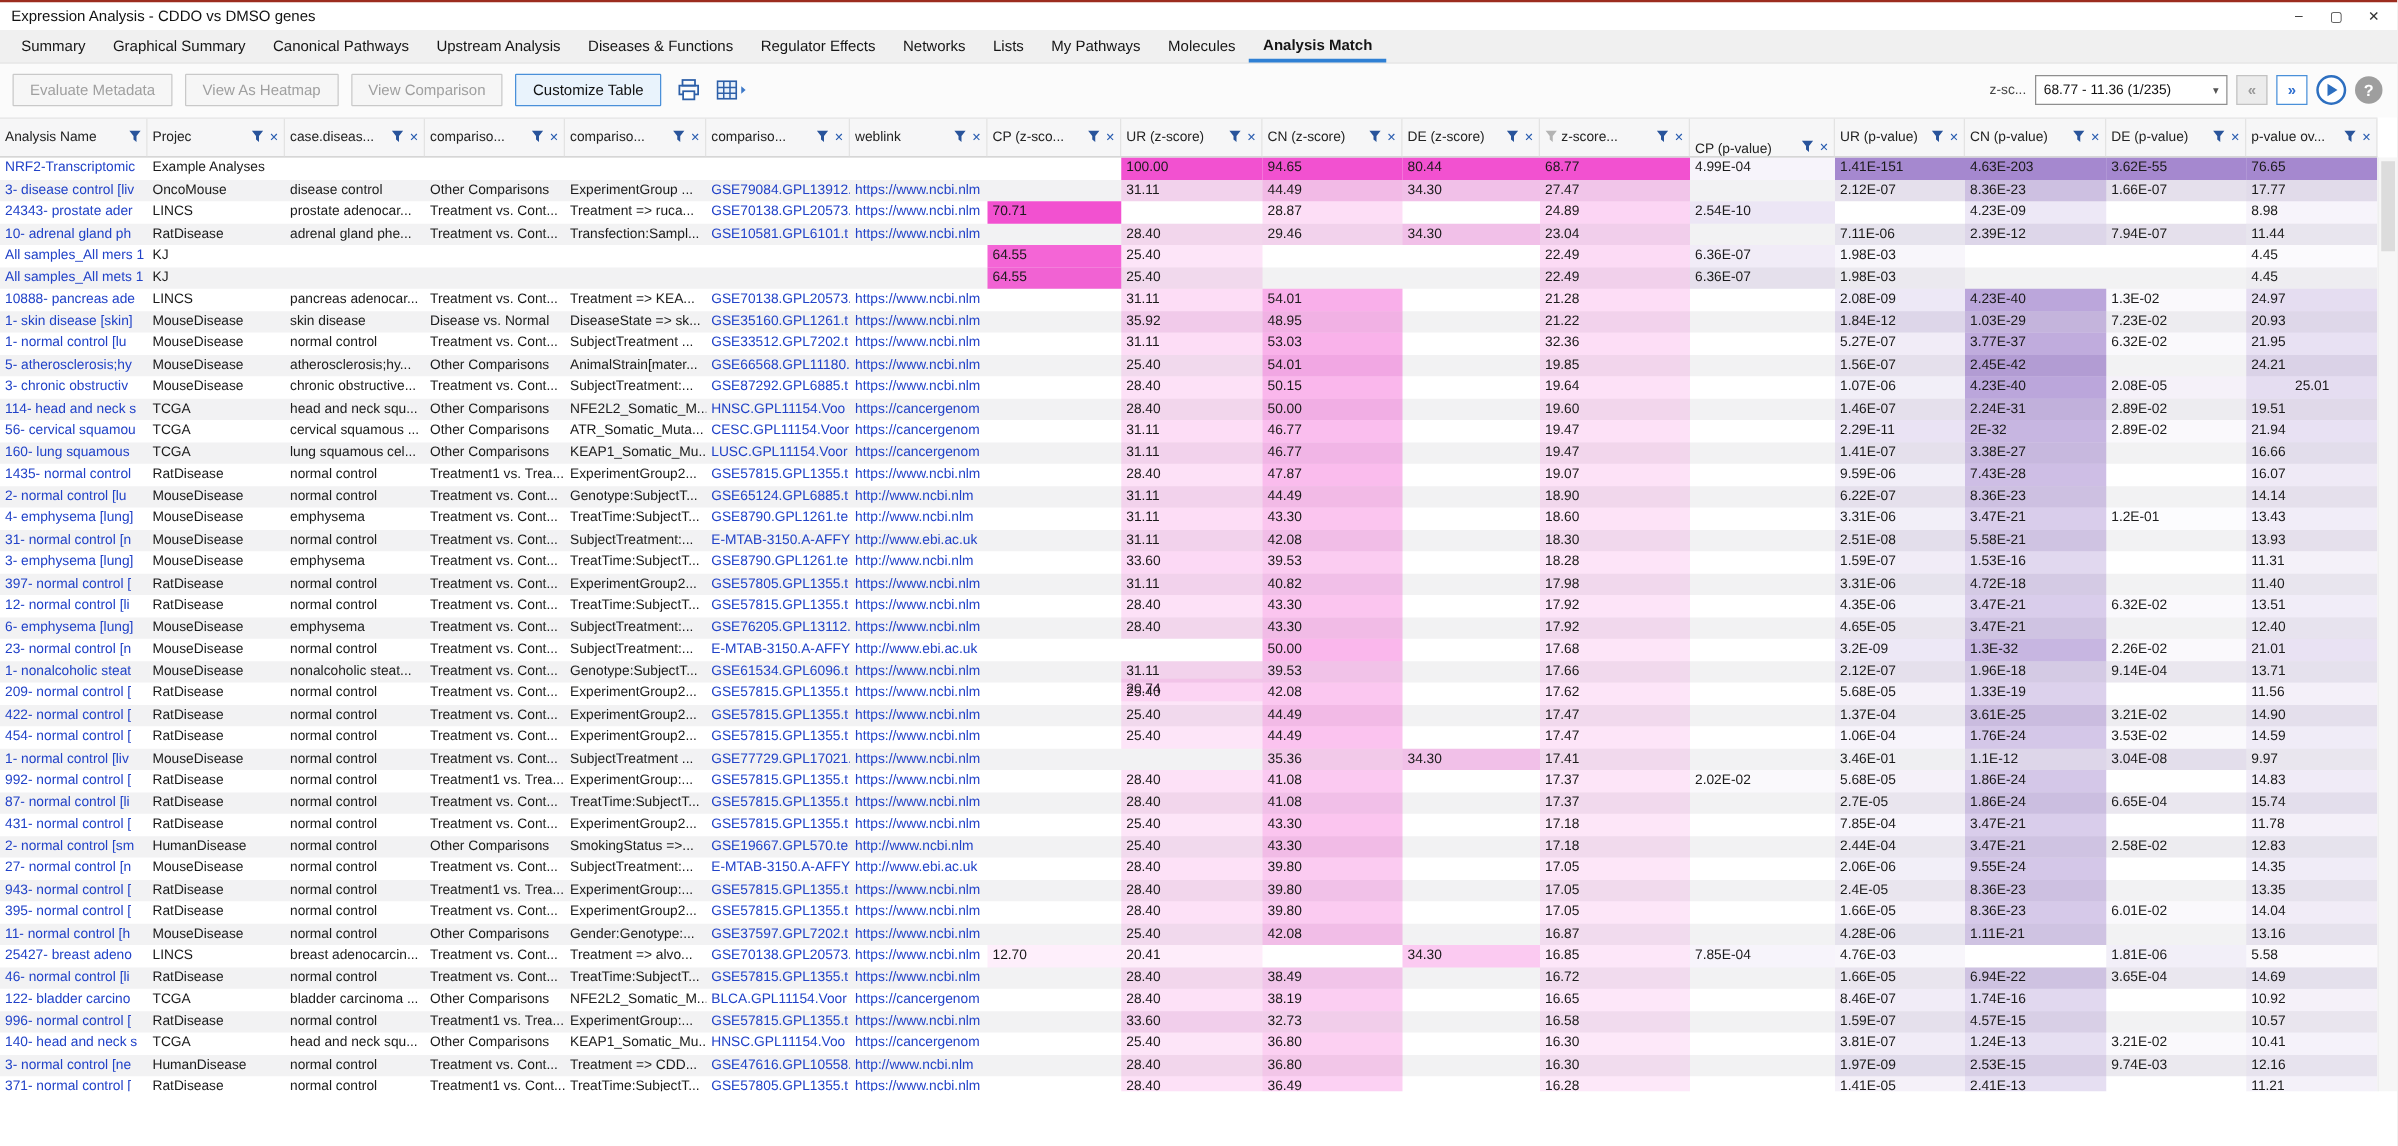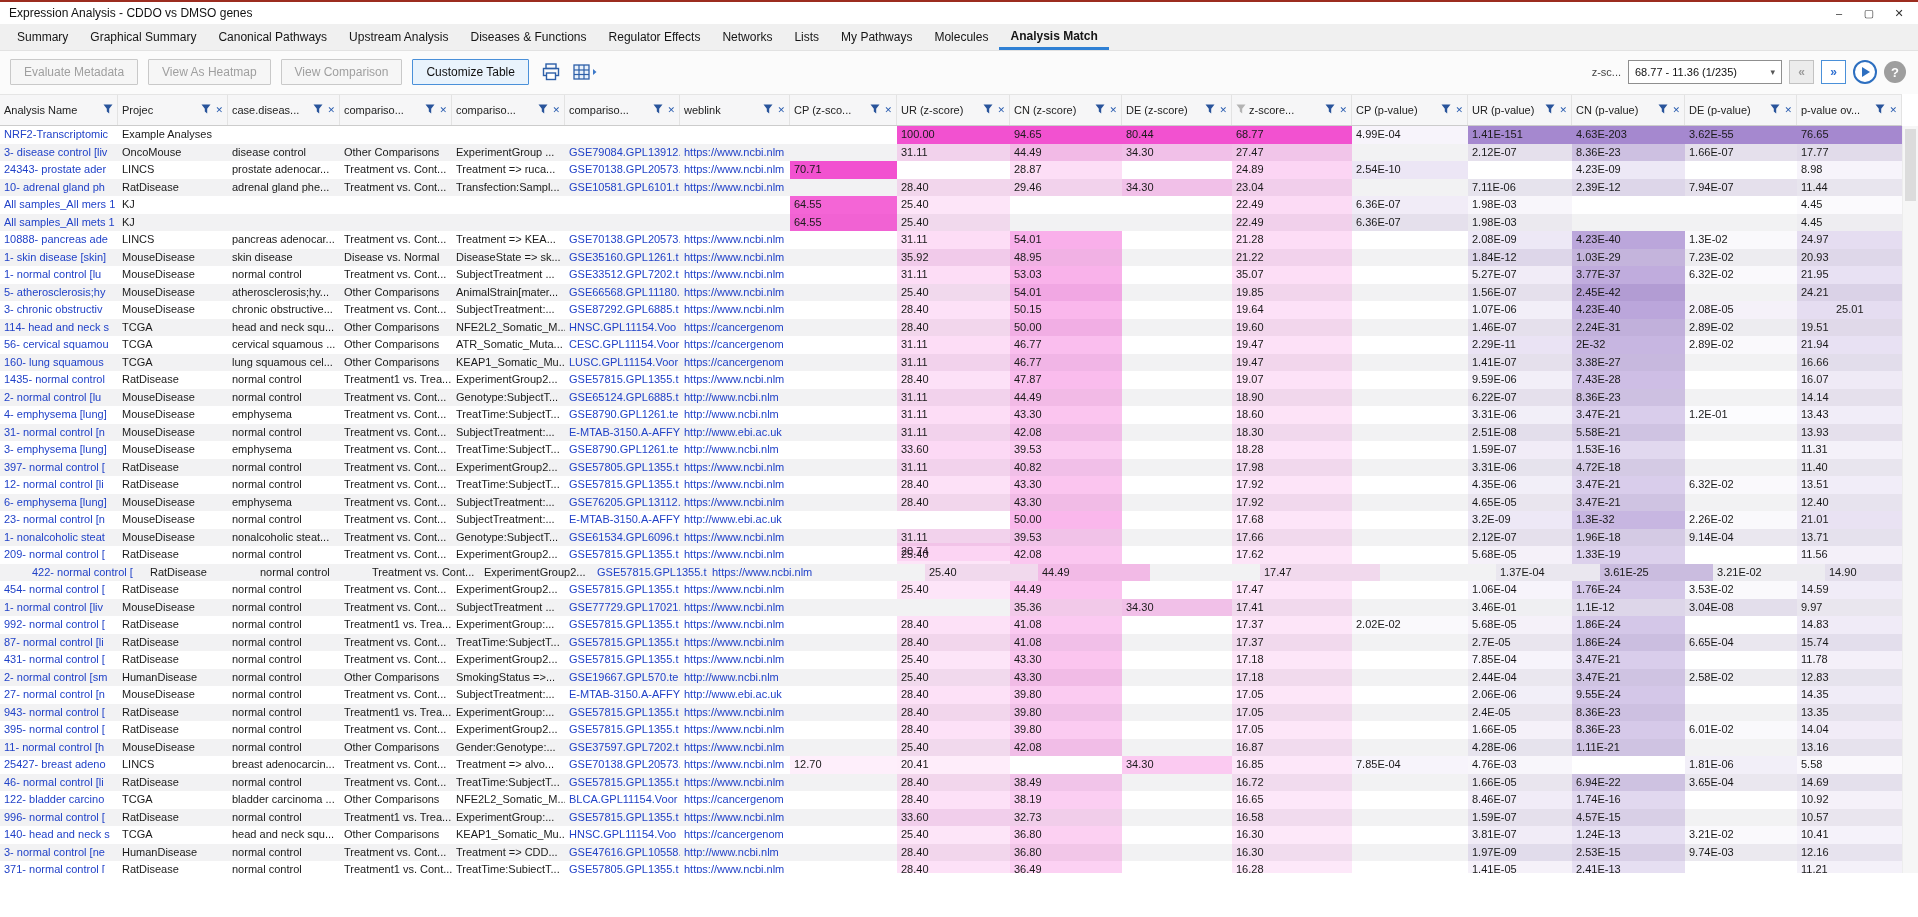--- a/index.html
+++ b/index.html
@@ -259,21 +259,21 @@
             </svg></span>
           <span>z-score...</span>
         </span>
         <span class="hicons">
           <span><svg width="10" height="10" viewBox="0 0 10 10">
               <path d="M0.5 0.5 h9 L6.2 4.8 V9.5 L3.8 7.6 V4.8 Z" fill="#29549b"></path>
             </svg></span>
           <span class="xicon">✕</span>
         </span>
       </div>
-      <div class="hcell" style="width: 116px;">
+      <div class="hcell" style="width: 116px; align-items: flex-end;">
         <span class="hlabel">
           <span>CP (p-value)</span>
         </span>
         <span class="hicons">
           <span><svg width="10" height="10" viewBox="0 0 10 10">
               <path d="M0.5 0.5 h9 L6.2 4.8 V9.5 L3.8 7.6 V4.8 Z" fill="#29549b"></path>
             </svg></span>
           <span class="xicon">✕</span>
         </span>
       </div>
@@ -480,21 +480,21 @@
         <div class="cell" style="width: 110px;">MouseDisease</div>
         <div class="cell" style="width: 112px;">normal control</div>
         <div class="cell" style="width: 112px;">Treatment vs. Cont...</div>
         <div class="cell" style="width: 113px;">SubjectTreatment ...</div>
         <div class="cell link" style="width: 115px;">GSE33512.GPL7202.t</div>
         <div class="cell link" style="width: 110px;">https://www.ncbi.nlm</div>
         <div class="cell" style="width: 107px;"></div>
         <div class="cell" style="width: 113px; background: rgba(240, 50, 200, 0.165);">31.11</div>
         <div class="cell" style="width: 112px; background: rgba(240, 50, 200, 0.376);">53.03</div>
         <div class="cell" style="width: 110px;"></div>
-        <div class="cell" style="width: 120px; background: rgba(240, 50, 200, 0.16);">35.07</div>
+        <div class="cell" style="width: 120px; background: rgba(240, 50, 200, 0.16);">32.36</div>
         <div class="cell" style="width: 116px;"></div>
         <div class="cell" style="width: 104px; background: rgba(122, 80, 184, 0.106);">5.27E-07</div>
         <div class="cell" style="width: 113px; background: rgba(122, 80, 184, 0.475);">3.77E-37</div>
         <div class="cell" style="width: 112px; background: rgba(122, 80, 184, 0.035);">6.32E-02</div>
         <div class="cell" style="width: 105px; background: rgba(122, 80, 184, 0.173);">21.95</div>
       </div>
       <div class="row">
         <div class="cell link" style="width: 118px;">5- atherosclerosis;hy</div>
         <div class="cell" style="width: 110px;">MouseDisease</div>
         <div class="cell" style="width: 112px;">atherosclerosis;hy...</div>
@@ -792,21 +792,21 @@
         <div class="cell" style="width: 112px; background: rgba(240, 50, 200, 0.275);">42.08</div>
         <div class="cell" style="width: 110px;"></div>
         <div class="cell" style="width: 120px; background: rgba(240, 50, 200, 0.125);">17.62</div>
         <div class="cell" style="width: 116px;"></div>
         <div class="cell" style="width: 104px; background: rgba(122, 80, 184, 0.08);">5.68E-05</div>
         <div class="cell" style="width: 113px; background: rgba(122, 80, 184, 0.263);">1.33E-19</div>
         <div class="cell" style="width: 112px;"></div>
         <div class="cell" style="width: 105px; background: rgba(122, 80, 184, 0.086);">11.56</div>
       </div>
       <div class="row">
-        <div class="cell link" style="width: 118px; margin-left: 28px;">422- normal control [</div>
+        <div class="cell link" style="width: 118px;">422- normal control [</div>
         <div class="cell" style="width: 110px;">RatDisease</div>
         <div class="cell" style="width: 112px;">normal control</div>
         <div class="cell" style="width: 112px;">Treatment vs. Cont...</div>
         <div class="cell" style="width: 113px;">ExperimentGroup2...</div>
         <div class="cell link" style="width: 115px;">GSE57815.GPL1355.t</div>
         <div class="cell link" style="width: 110px;">https://www.ncbi.nlm</div>
         <div class="cell" style="width: 107px;"></div>
         <div class="cell" style="width: 113px; background: rgba(240, 50, 200, 0.125);">25.40</div>
         <div class="cell" style="width: 112px; background: rgba(240, 50, 200, 0.294);">44.49</div>
         <div class="cell" style="width: 110px;"></div>

